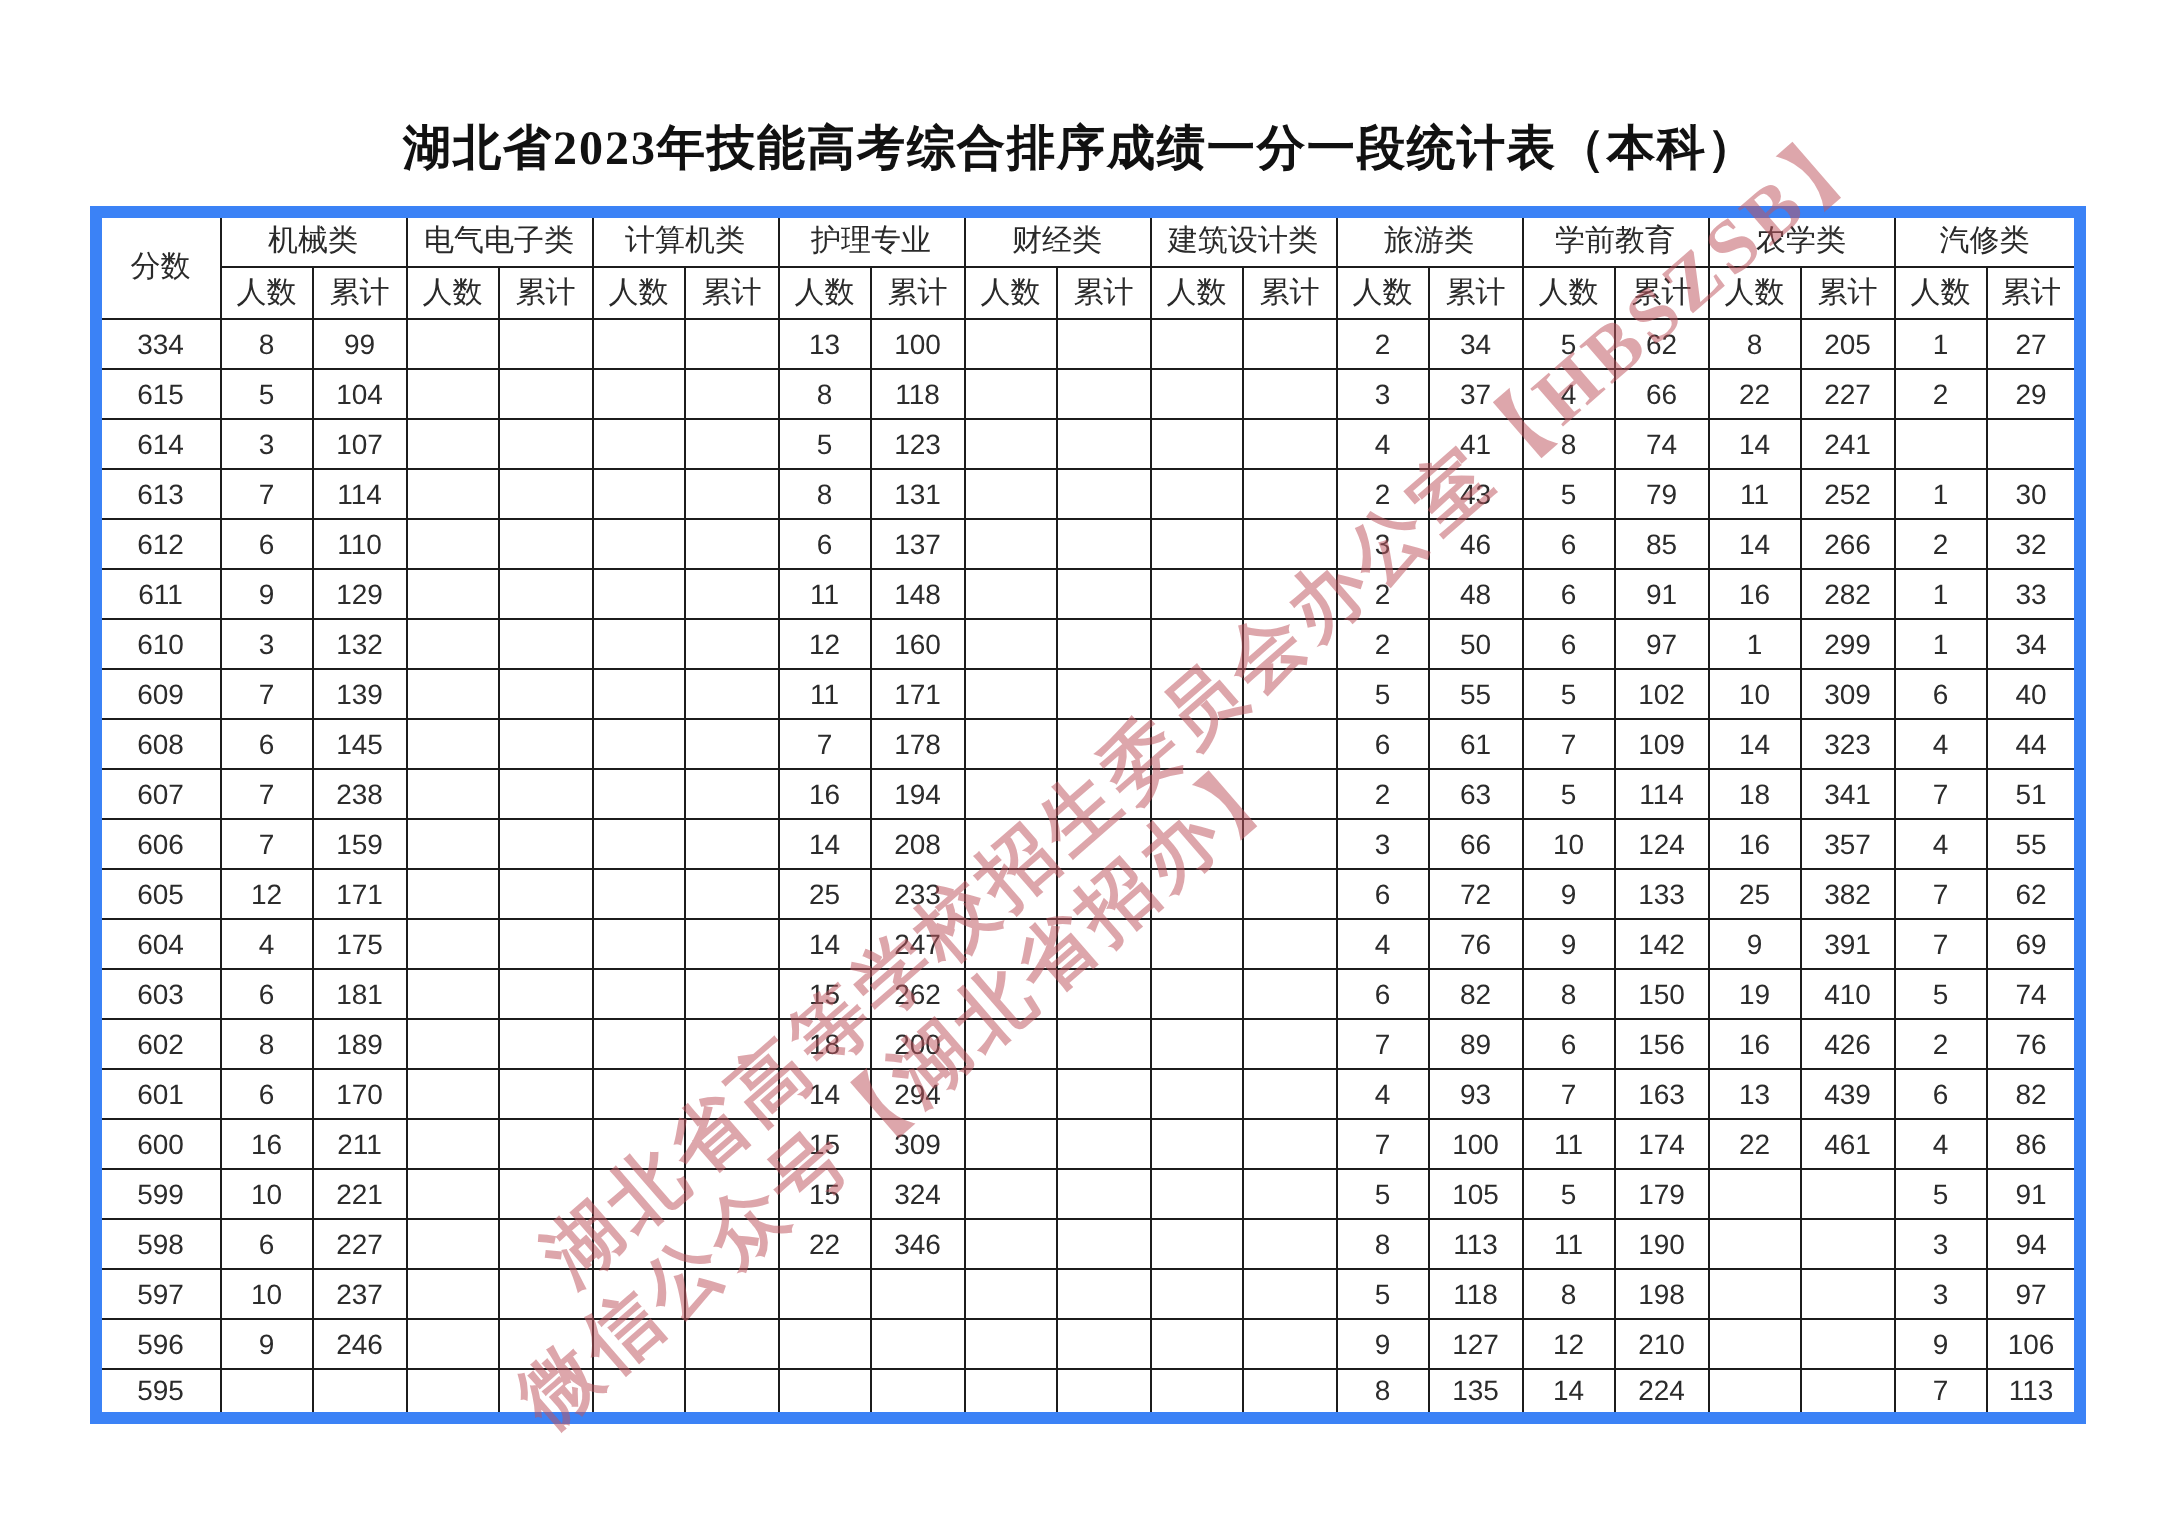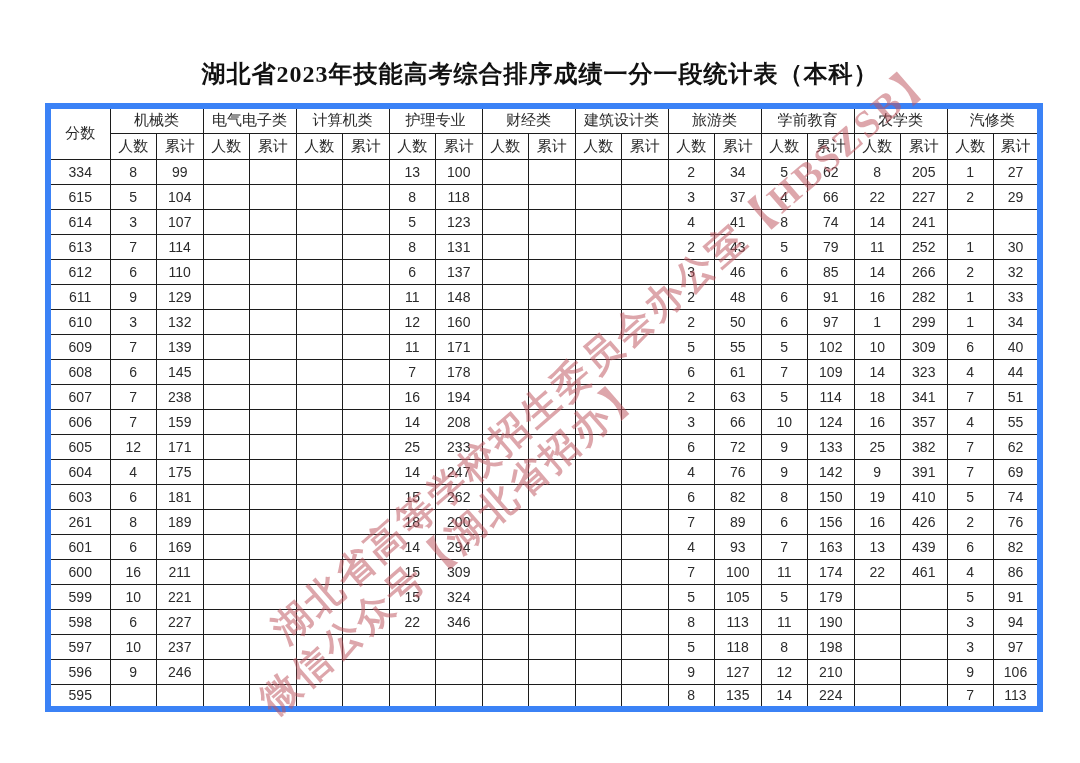--- a/index.html
+++ b/index.html
@@ -439,21 +439,21 @@
           <td>6</td>
           <td>82</td>
           <td>8</td>
           <td>150</td>
           <td>19</td>
           <td>410</td>
           <td>5</td>
           <td>74</td>
         </tr>
         <tr>
-          <td class="score-col">261</td>
+          <td class="score-col">602</td>
           <td>8</td>
           <td>189</td>
           <td></td>
           <td></td>
           <td></td>
           <td></td>
           <td>18</td>
           <td>200</td>
           <td></td>
           <td></td>
@@ -464,21 +464,21 @@
           <td>6</td>
           <td>156</td>
           <td>16</td>
           <td>426</td>
           <td>2</td>
           <td>76</td>
         </tr>
         <tr>
           <td class="score-col">601</td>
           <td>6</td>
-          <td>169</td>
+          <td>170</td>
           <td></td>
           <td></td>
           <td></td>
           <td></td>
           <td>14</td>
           <td>294</td>
           <td></td>
           <td></td>
           <td></td>
           <td></td>

